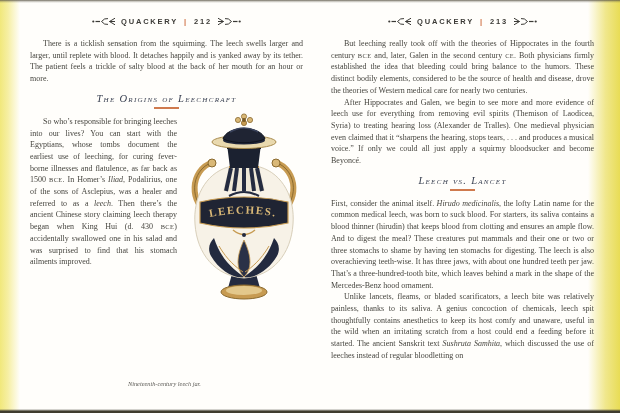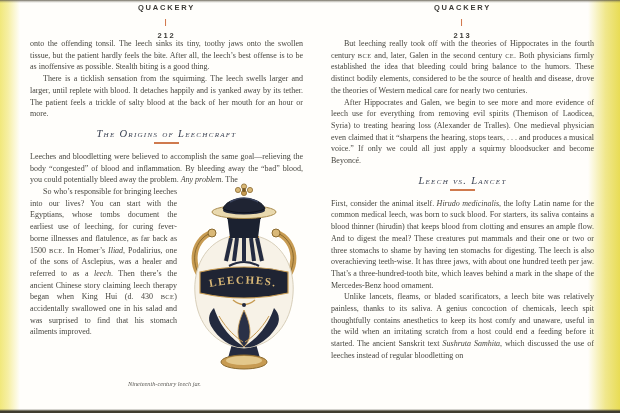--- a/index.html
+++ b/index.html
@@ -15,21 +15,21 @@
   .edge-bottom{position:absolute;left:0;right:0;bottom:0;height:4px;background:linear-gradient(to top,#3f3c2f 0%,#3f3c2f 45%,rgba(63,60,47,0) 100%);}
 
   .page{position:absolute;top:0;height:413px;}
   .page-left{left:30px;width:273px;}
   .page-right{left:331px;width:263px;}
 
   .page-header{
     margin-top:16px;margin-bottom:11px;height:11px;
     display:flex;align-items:center;justify-content:center;gap:5px;
     font-family:"Liberation Sans", sans-serif;font-weight:700;
-    font-size:7.5px;letter-spacing:1.8px;color:#3b3a36;flex-direction:column;
+    font-size:7.5px;letter-spacing:1.8px;color:#3b3a36;
   }
   .page-header .sep{color:#cf6f42;font-weight:700;margin:0 1px;}
   .orn{display:block;}
   .orn.flip{transform:scaleX(-1);}
 
   .bp{
     margin:0;font-size:8px;line-height:11.7px;color:#46453f;
     text-align:justify;text-justify:inter-word;
   }
   .bp.ind{text-indent:13px;}
@@ -70,29 +70,27 @@
       <span class="sep">|</span>
       <span>212</span>
       <svg class="orn flip" width="24" height="9" viewBox="0 0 24 9">
         <circle cx="1.3" cy="4.5" r="1.1" fill="#3b3a36"></circle>
         <rect x="3.5" y="3.9" width="4.5" height="1.2" fill="#3b3a36"></rect>
         <path d="M9.5,4.5 Q12.5,0.8 16,1.6 M9.5,4.5 Q12.5,8.2 16,7.4" stroke="#3b3a36" stroke-width="1" fill="none"></path>
         <path d="M23,1.2 L17.5,4.5 L23,7.8 M23,4.5 L17.5,4.5" stroke="#3b3a36" stroke-width="1" fill="none"></path>
       </svg>
     </div>
 
-    <p class="bp">onto the offending tonsil. The leech sinks its tiny, toothy jaws onto the swollen tissue, but the patient hardly feels the bite. After all, the leech’s best offense is to be as inoffensive as possible. Stealth biting is a good thing.</p>
     <p class="bp ind">There is a ticklish sensation from the squirming. The leech swells larger and larger, until replete with blood. It detaches happily and is yanked away by its tether. The patient feels a trickle of salty blood at the back of her mouth for an hour or more.</p>
 
     <h2 class="sect">
       <span>The Origins of Leechcraft</span>
       <span class="sect-rule"></span>
     </h2>
 
-    <p class="bp">Leeches and bloodletting were believed to accomplish the same goal—relieving the body “congested” of blood and inflammation. By bleeding away the “bad” blood, you could potentially bleed away the problem. <i>Any problem.</i> The</p>
 
     <div class="wrapzone">
       <div class="jar-figure">
         <svg width="118" height="192" viewBox="0 0 118 192">
 
           <path d="M28,50 C4,58 4,92 25,102" stroke="#c79b52" stroke-width="6" fill="none"></path>
           <path d="M28,50 C4,58 4,92 25,102" stroke="#8a6a2f" stroke-width="1" fill="none"></path>
           <circle cx="27" cy="51" r="4" fill="#d9b877" stroke="#8a6a2f" stroke-width="1"></circle>
           <circle cx="24" cy="101" r="3.4" fill="#d9b877" stroke="#8a6a2f" stroke-width="1"></circle>
           <path d="M90,50 C114,58 114,92 93,102" stroke="#c79b52" stroke-width="6" fill="none"></path>

